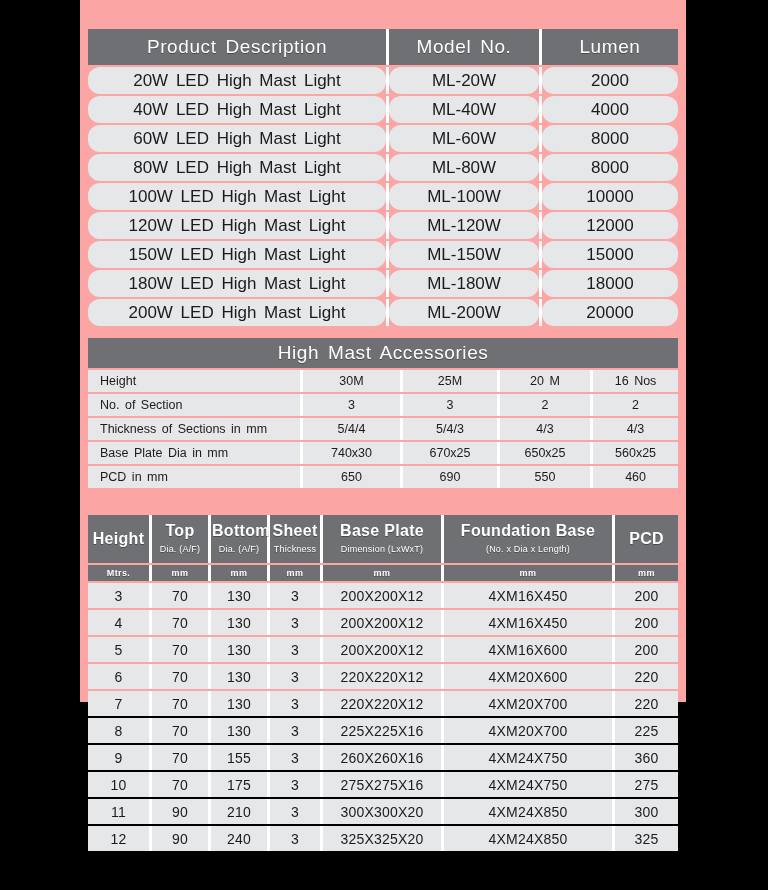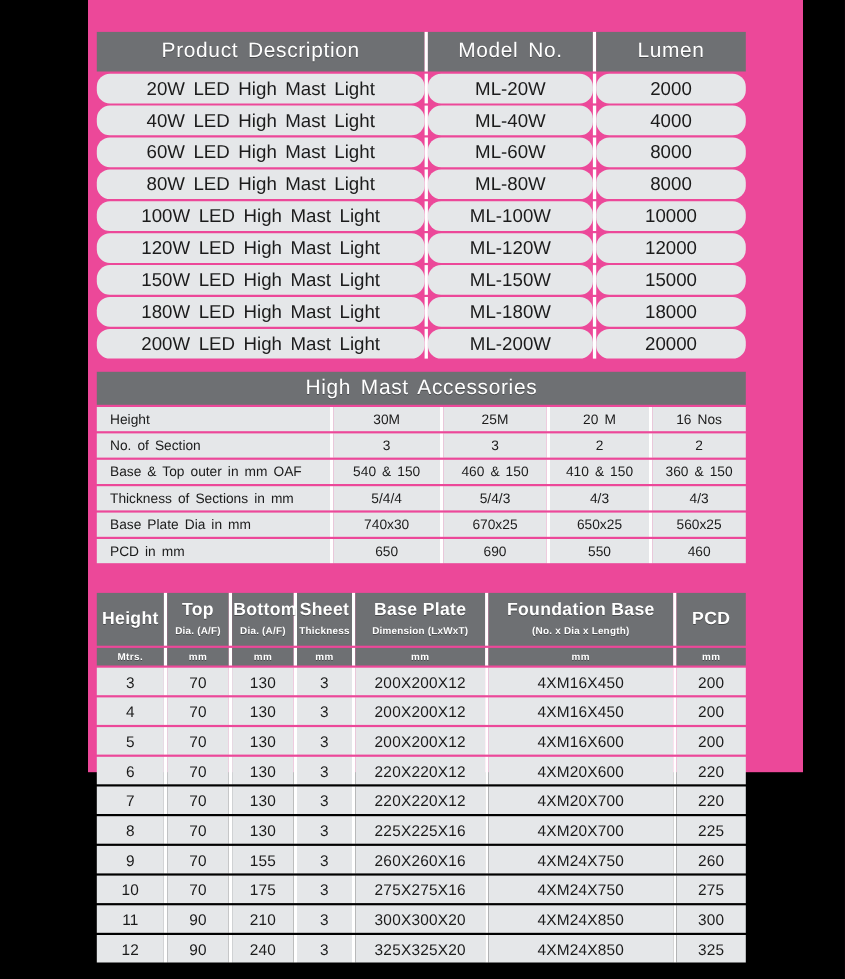--- a/index.html
+++ b/index.html
@@ -12,22 +12,21 @@
     height: 890px;
     font-family: "Liberation Sans", sans-serif;
     overflow: hidden;
   }
   .page {
     position: absolute;
     left: 80px;
     top: 0px;
     width: 606px;
     height: 702px;
-    background: #ec4899;
-    padding-left: 44px;
+    background: #fca5a5;
   }
   .sheet {
     position: absolute;
     left: 8px;
     top: 27px;
     width: 590px;
   }
 
   
   table.t {
@@ -98,21 +97,21 @@
   }
   #tbl3 .hd.main .m1 {
     display: block;
     font-size: 16px;
     font-weight: bold;
     letter-spacing: 0.3px;
   }
   #tbl3 .hd.main .m2 {
     display: block;
     font-size: 9px;
-    font-weight: bold;
+    font-weight: normal;
     margin-top: 5px;
     letter-spacing: 0.2px;
   }
   #tbl3 .hd.unit {
     height: 16px;
     font-size: 9px;
     font-weight: bold;
     letter-spacing: 0.4px;
   }
   #tbl3 .bd {
@@ -245,31 +244,20 @@
             <td class="gap"></td>
             <td class="bd">3</td>
             <td class="gap"></td>
             <td class="bd">3</td>
             <td class="gap"></td>
             <td class="bd">2</td>
             <td class="gap"></td>
             <td class="bd">2</td>
           </tr>
           <tr>
-            <td class="bd lbl">Base &amp; Top outer in mm OAF</td>
-            <td class="gap"></td>
-            <td class="bd">540 &amp; 150</td>
-            <td class="gap"></td>
-            <td class="bd">460 &amp; 150</td>
-            <td class="gap"></td>
-            <td class="bd">410 &amp; 150</td>
-            <td class="gap"></td>
-            <td class="bd">360 &amp; 150</td>
-          </tr>
-          <tr>
             <td class="bd lbl">Thickness of Sections in mm</td>
             <td class="gap"></td>
             <td class="bd">5/4/4</td>
             <td class="gap"></td>
             <td class="bd">5/4/3</td>
             <td class="gap"></td>
             <td class="bd">4/3</td>
             <td class="gap"></td>
             <td class="bd">4/3</td>
           </tr>
@@ -462,21 +450,21 @@
             <td class="bd">70</td>
             <td class="gap"></td>
             <td class="bd">155</td>
             <td class="gap"></td>
             <td class="bd">3</td>
             <td class="gap"></td>
             <td class="bd">260X260X16</td>
             <td class="gap"></td>
             <td class="bd">4XM24X750</td>
             <td class="gap"></td>
-            <td class="bd">260</td>
+            <td class="bd">360</td>
           </tr>
           <tr>
             <td class="bd">10</td>
             <td class="gap"></td>
             <td class="bd">70</td>
             <td class="gap"></td>
             <td class="bd">175</td>
             <td class="gap"></td>
             <td class="bd">3</td>
             <td class="gap"></td>

